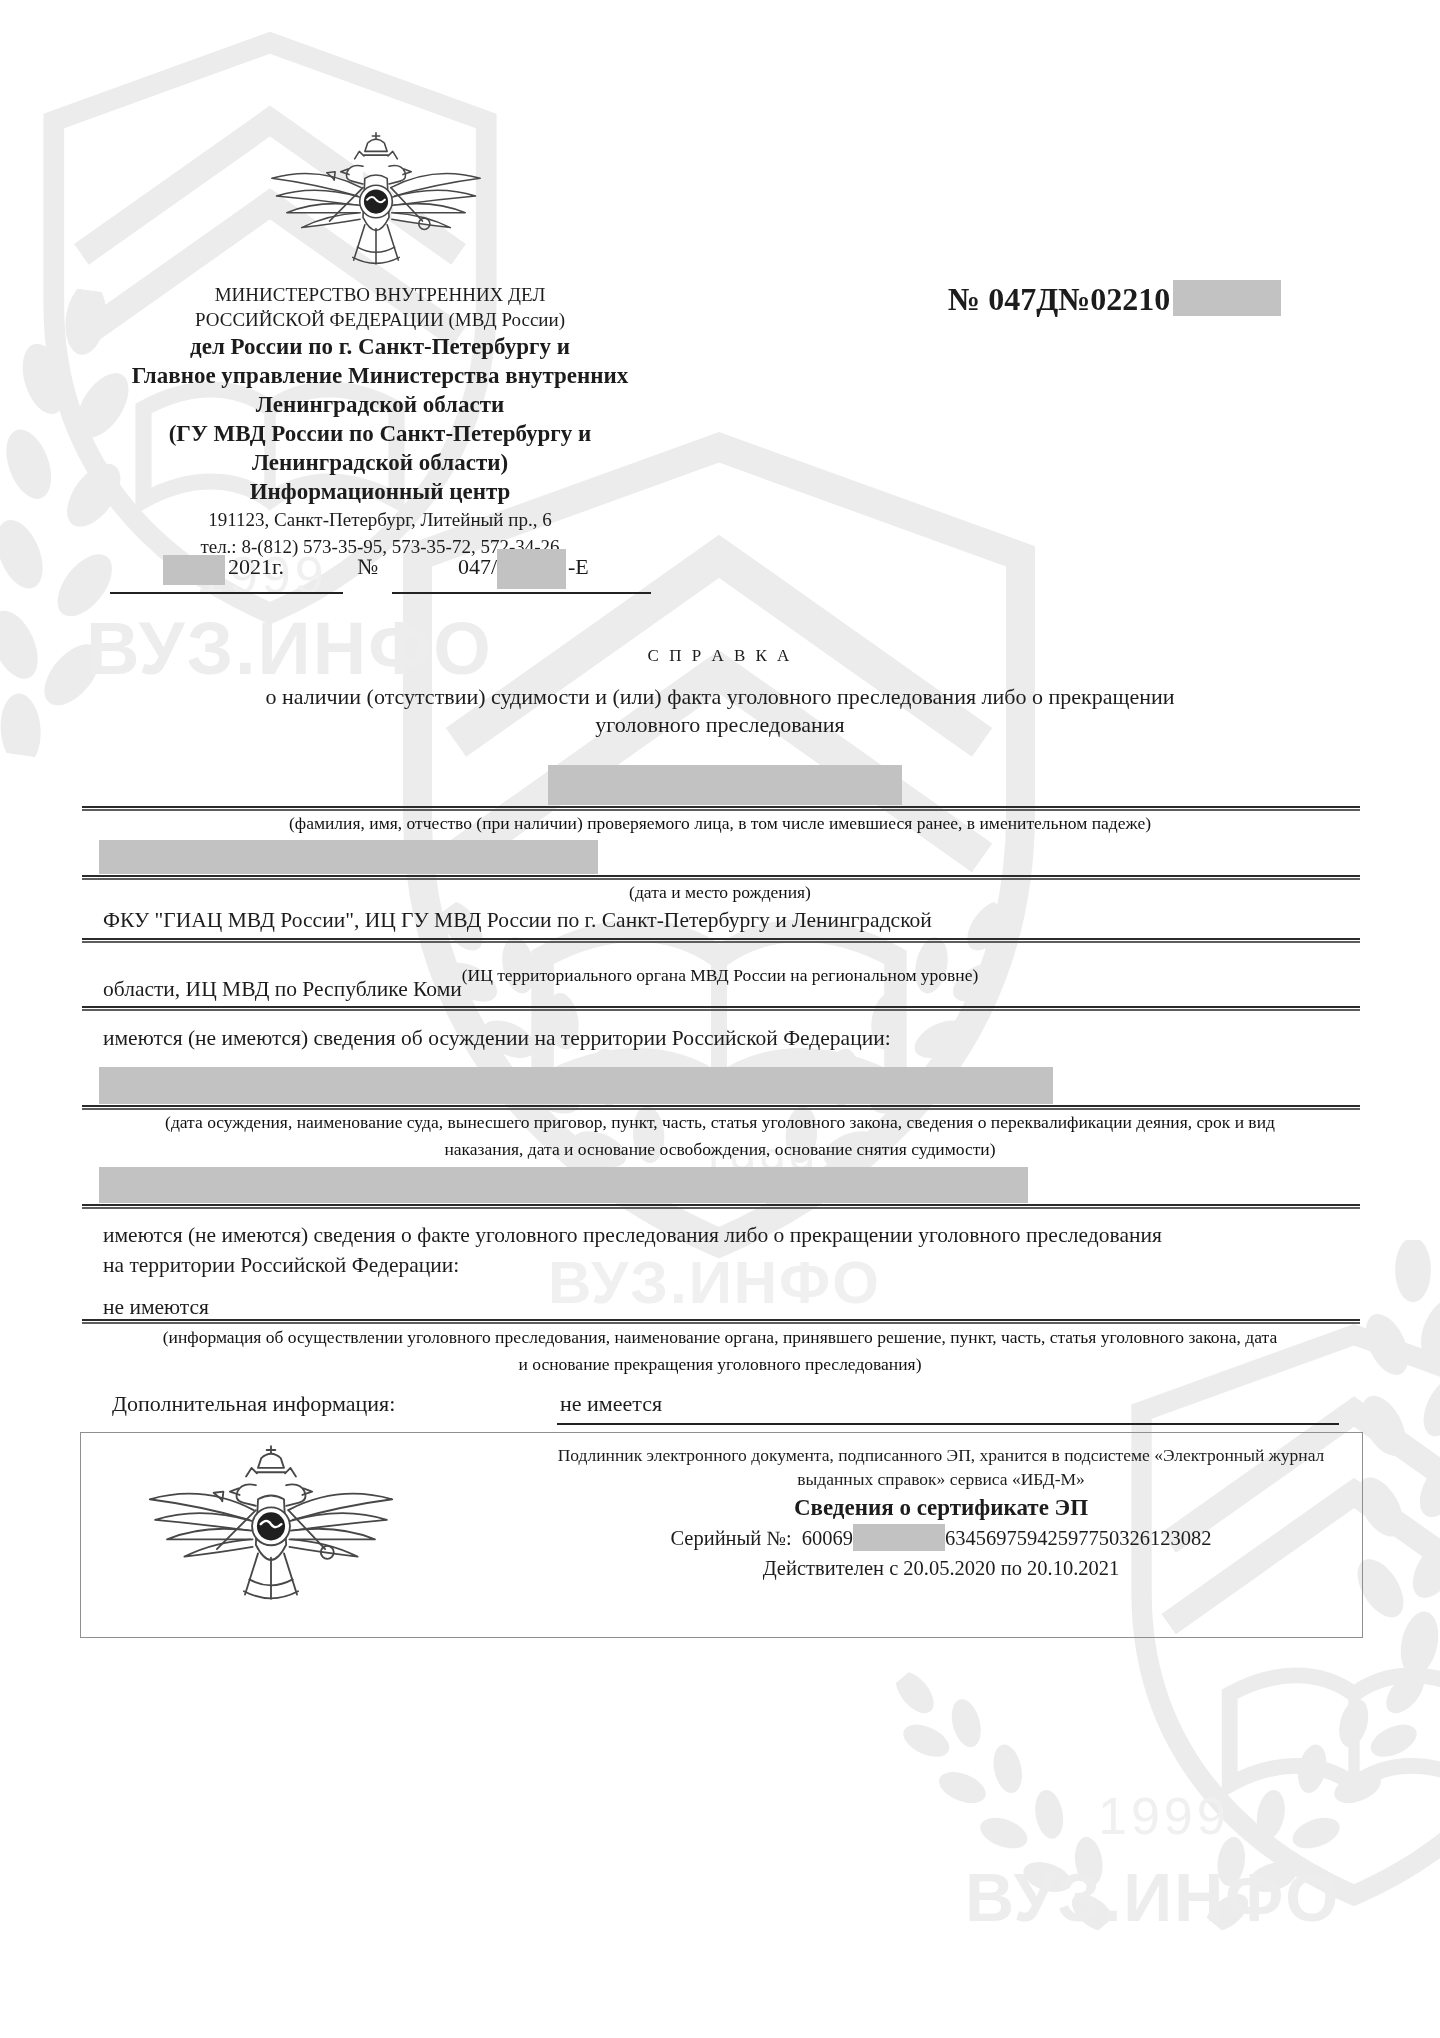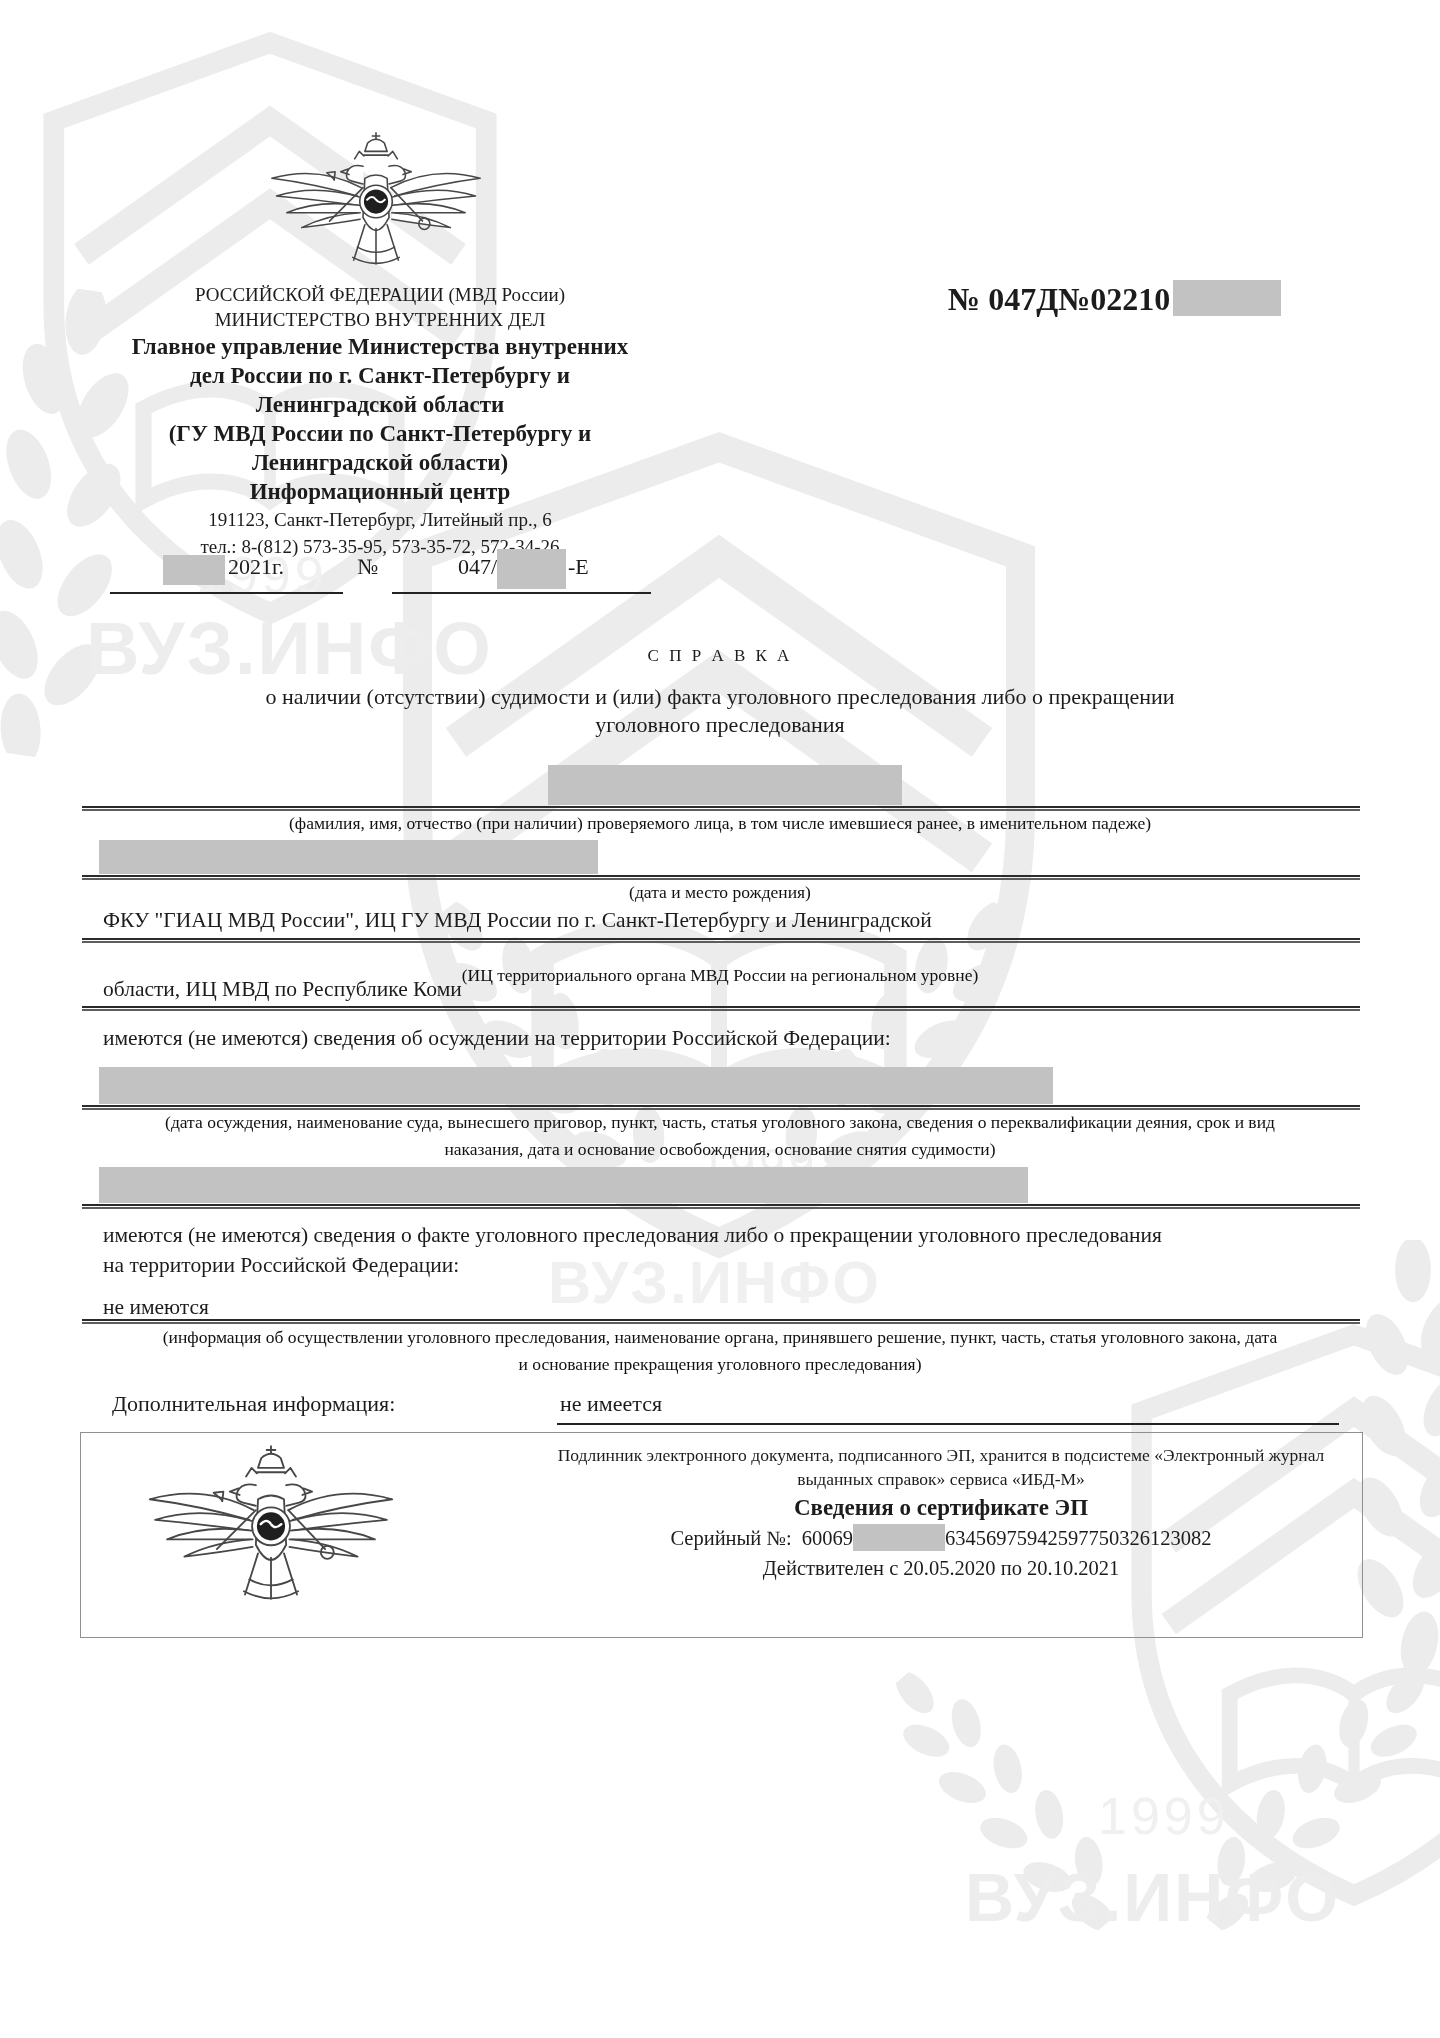--- a/index.html
+++ b/index.html
@@ -123,24 +123,24 @@
   <div class="wm wm-text" style="left:548px;top:1248px;font-size:60px;color:#f0f0f0;">ВУЗ.ИНФО</div>
   <div class="wm wm-year" style="left:700px;top:1138px;font-size:46px;">1999</div>
   <div class="wm wm-text" style="left:965px;top:1858px;font-size:68px;">ВУЗ.ИНФО</div>
   <div class="wm wm-year" style="left:1098px;top:1786px;font-size:52px;">1999</div>
 
   <svg class="eagle" style="left:260px;top:130px" width="232" height="158">
       <use href="#mvd-eagle"></use>
     </svg>
 
   <div class="ct lh" style="top:282px;">
+    <div class="lh-small">МИНИСТЕРСТВО ВНУТРЕННИХ ДЕЛ</div>
     <div class="lh-small">РОССИЙСКОЙ ФЕДЕРАЦИИ (МВД России)</div>
-    <div class="lh-small">МИНИСТЕРСТВО ВНУТРЕННИХ ДЕЛ</div>
+    <div class="lh-bold">дел России по г. Санкт-Петербургу и</div>
     <div class="lh-bold">Главное управление Министерства внутренних</div>
-    <div class="lh-bold">дел России по г. Санкт-Петербургу и</div>
     <div class="lh-bold">Ленинградской области</div>
     <div class="lh-bold">(ГУ МВД России по Санкт-Петербургу и</div>
     <div class="lh-bold">Ленинградской области)</div>
     <div class="lh-bold">Информационный центр</div>
     <div class="lh-addr">191123, Санкт-Петербург, Литейный пр., 6</div>
     <div class="lh-addr">тел.: 8-(812) 573-35-95, 573-35-72, 572-34-26</div>
   </div>
 
   <div class="ct docnum" style="left:948px;top:280px;">
     <span>№ 047Д№02210</span><span class="redact-in" style="width:108px;height:36px;margin-left:3px;"></span>

